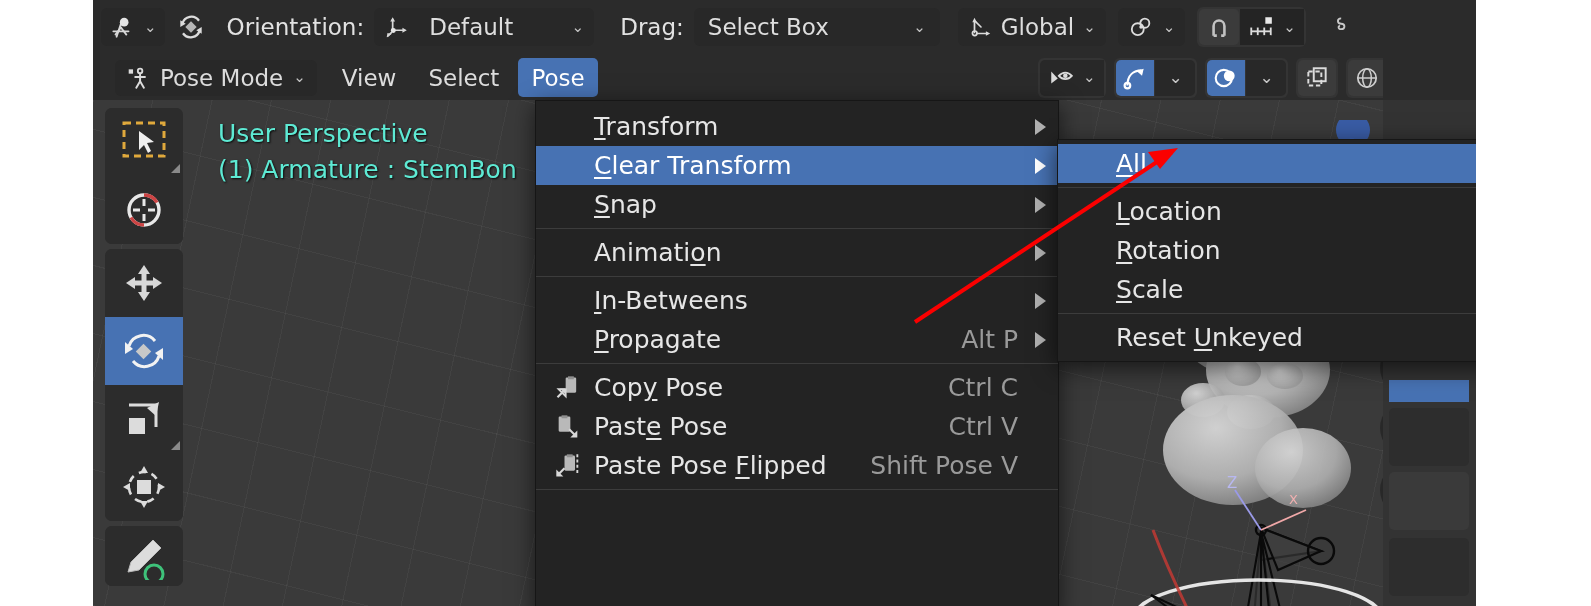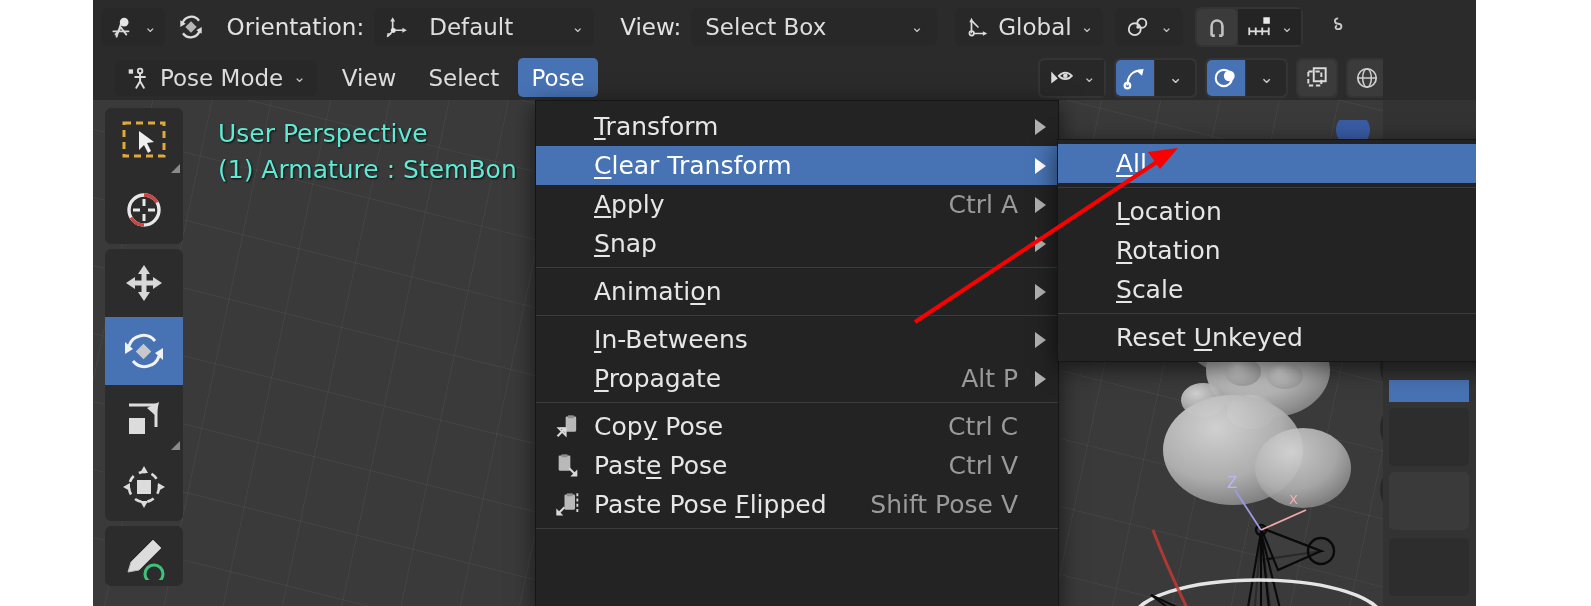--- a/index.html
+++ b/index.html
@@ -125,21 +125,21 @@
                 <line x1="7" y1="17" x2="3.5" y2="20.5"></line>
                   <polygon points="2.5,21.5 3.2,17.6 7,18.4" fill="#d8d8d8" stroke="none"></polygon>
               </g>
               <circle cx="8.6" cy="15.2" r="2.3" fill="#e6e6e6"></circle>
             </svg>
           </span>
           <span class="lbl" style="margin-left:12px;">Default</span>
           <span class="chev" style="margin-left:auto;">⌄</span>
         </div>
 
-        <span class="cap" style="margin-left:16px;">View:</span>
+        <span class="cap" style="margin-left:16px;">Drag:</span>
 
         <div class="btn" style="width:218px;justify-content:flex-start;padding:0 14px;text-align:center;">
           <span class="lbl">Select Box</span>
           <span class="chev" style="margin-left:auto;">⌄</span>
         </div>
 
         <div class="btn" style="margin-left:18px;padding:0 10px;">
           <span class="ico">
             <svg width="26" height="26" viewBox="0 0 24 24">
               <g stroke="#dcdcdc" stroke-width="1.6" fill="none" stroke-linecap="round">
@@ -533,25 +533,20 @@
       <div id="pose-items">
           <div class="mi" style="height: 39px;">
             <span><span class="u">T</span>ransform</span>
             <span class="ar"></span>
           </div>
           <div class="mi hl" style="height: 39px;">
             <span><span class="u">C</span>lear Transform</span>
             <span class="ar"></span>
           </div>
           <div class="mi" style="height: 39px;">
-            <span><span class="u">A</span>pply</span>
-            <span class="sc">Ctrl A</span>
-            <span class="ar"></span>
-          </div>
-          <div class="mi" style="height: 39px;">
             <span><span class="u">S</span>nap</span>
             <span class="ar"></span>
           </div>
           <div class="sep"></div>
           <div class="mi" style="height: 39px;">
             <span>Animati<span class="u">o</span>n</span>
             <span class="ar"></span>
           </div>
           <div class="sep"></div>
           <div class="mi" style="height: 39px;">

